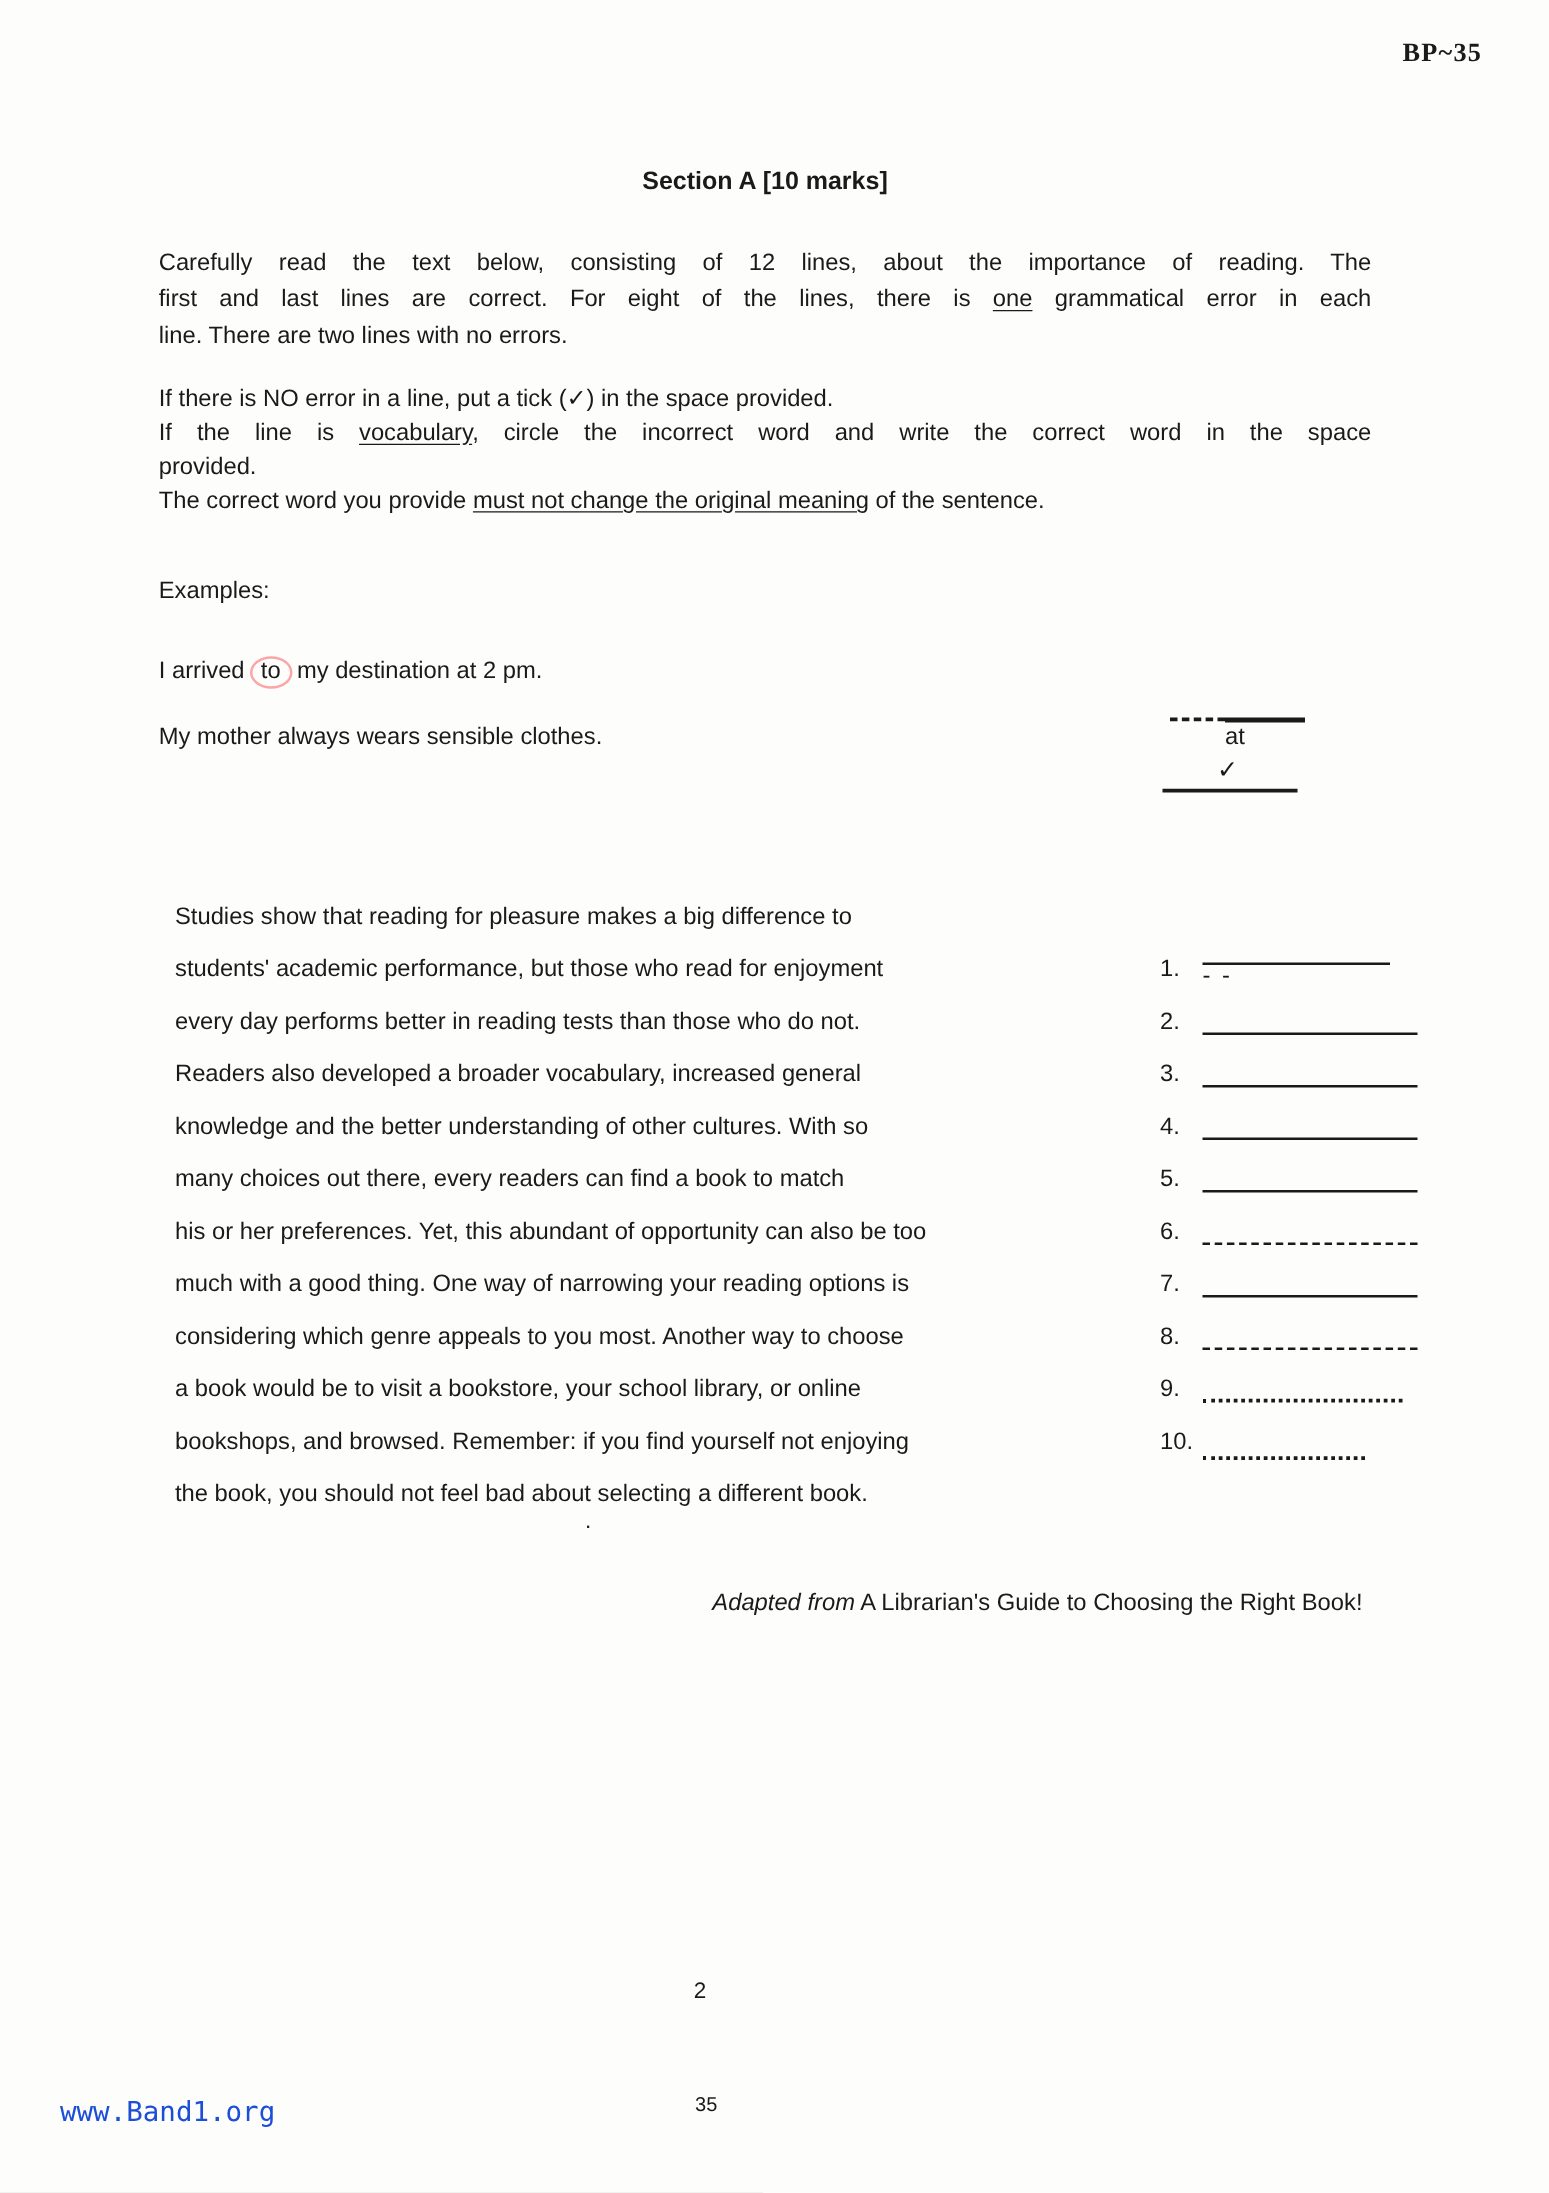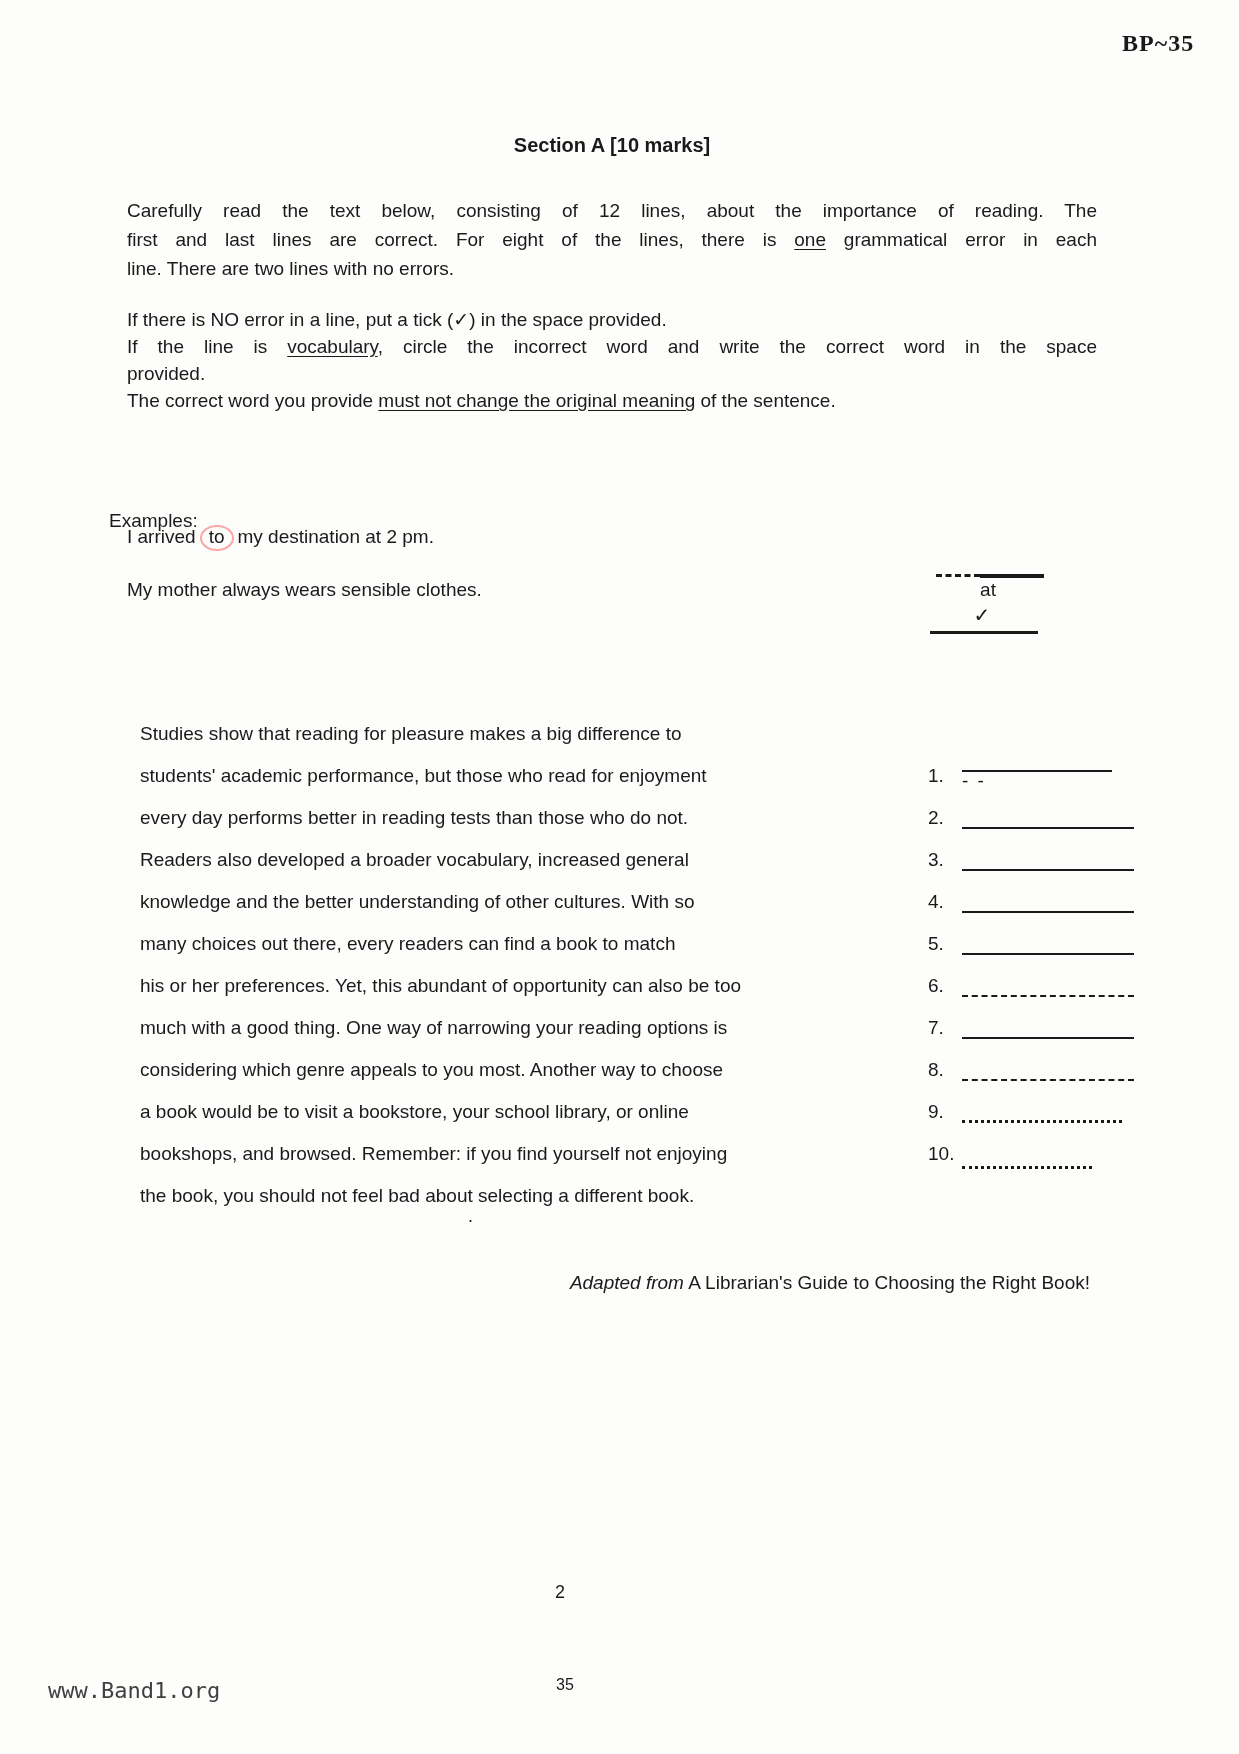--- a/index.html
+++ b/index.html
@@ -8,32 +8,32 @@
     width:1239px;height:1754px;
     background:#fdfdfc;
     font-family:"Liberation Sans", sans-serif;
     color:#1a1a1a;
     overflow:hidden;
   }
   .abs{position:absolute;}
   .doc-code{
     top:30px;left:1122px;
     font-family:"Liberation Serif", serif;
-    font-weight:700;font-size:24px;letter-spacing:1px;text-align:right;
+    font-weight:700;font-size:21px;letter-spacing:1px;text-align:right;
   }
   .title{
     top:134px;left:127px;width:970px;
     text-align:center;font-weight:700;font-size:20px;
   }
   .para{left:127px;width:970px;font-size:19px;}
   .para1{top:196px;line-height:29px;}
   .para2{top:306px;line-height:27px;}
   .jline{text-align:justify;text-align-last:justify;}
   .u{text-decoration:underline;text-underline-offset:3px;}
-  .examples-label{top:462px;left:109px;font-size:19px;margin-top:48px;}
+  .examples-label{top:462px;left:127px;font-size:19px;}
   .ex-sentence{left:127px;font-size:19px;}
   .ex1{top:525px;}
   .ex2{top:579px;}
   .circle{
     display:inline-block;
     border:2px solid #fca5a5;border-radius:50%;
     padding:0 7px 2px 7px;margin:0 4px;
     line-height:20px;
   }
   
@@ -61,21 +61,21 @@
   .blank-row:nth-child(10) .bline{border-bottom-style:dotted;border-bottom-width:3px;width:130px;vertical-align:-9px;}
   .stray-dot{top:1206px;left:468px;font-size:18px;}
   .source{top:1272px;left:127px;width:963px;text-align:right;font-size:19px;}
   .source .it{font-style:italic;}
   .page-number{top:1582px;left:0;width:1120px;text-align:center;font-size:18px;}
   .footer-brand{top:1652px;left:0;width:1160px;text-align:center;font-size:16px;}
   .footer-num{top:1676px;left:0;width:1130px;text-align:center;font-size:16px;}
   .watermark{
     top:1678px;left:48px;
     font-family:"DejaVu Sans Mono","Liberation Mono",monospace;
-    font-size:22px;color:#404040;
+    font-size:22px;color:#1d4ed8;
   }
 </style>
 </head>
 <body>
 
 <div class="page">
 
   <div class="abs doc-code">BP~35</div>
 
   <div class="abs title">Section A [10 marks]</div>

